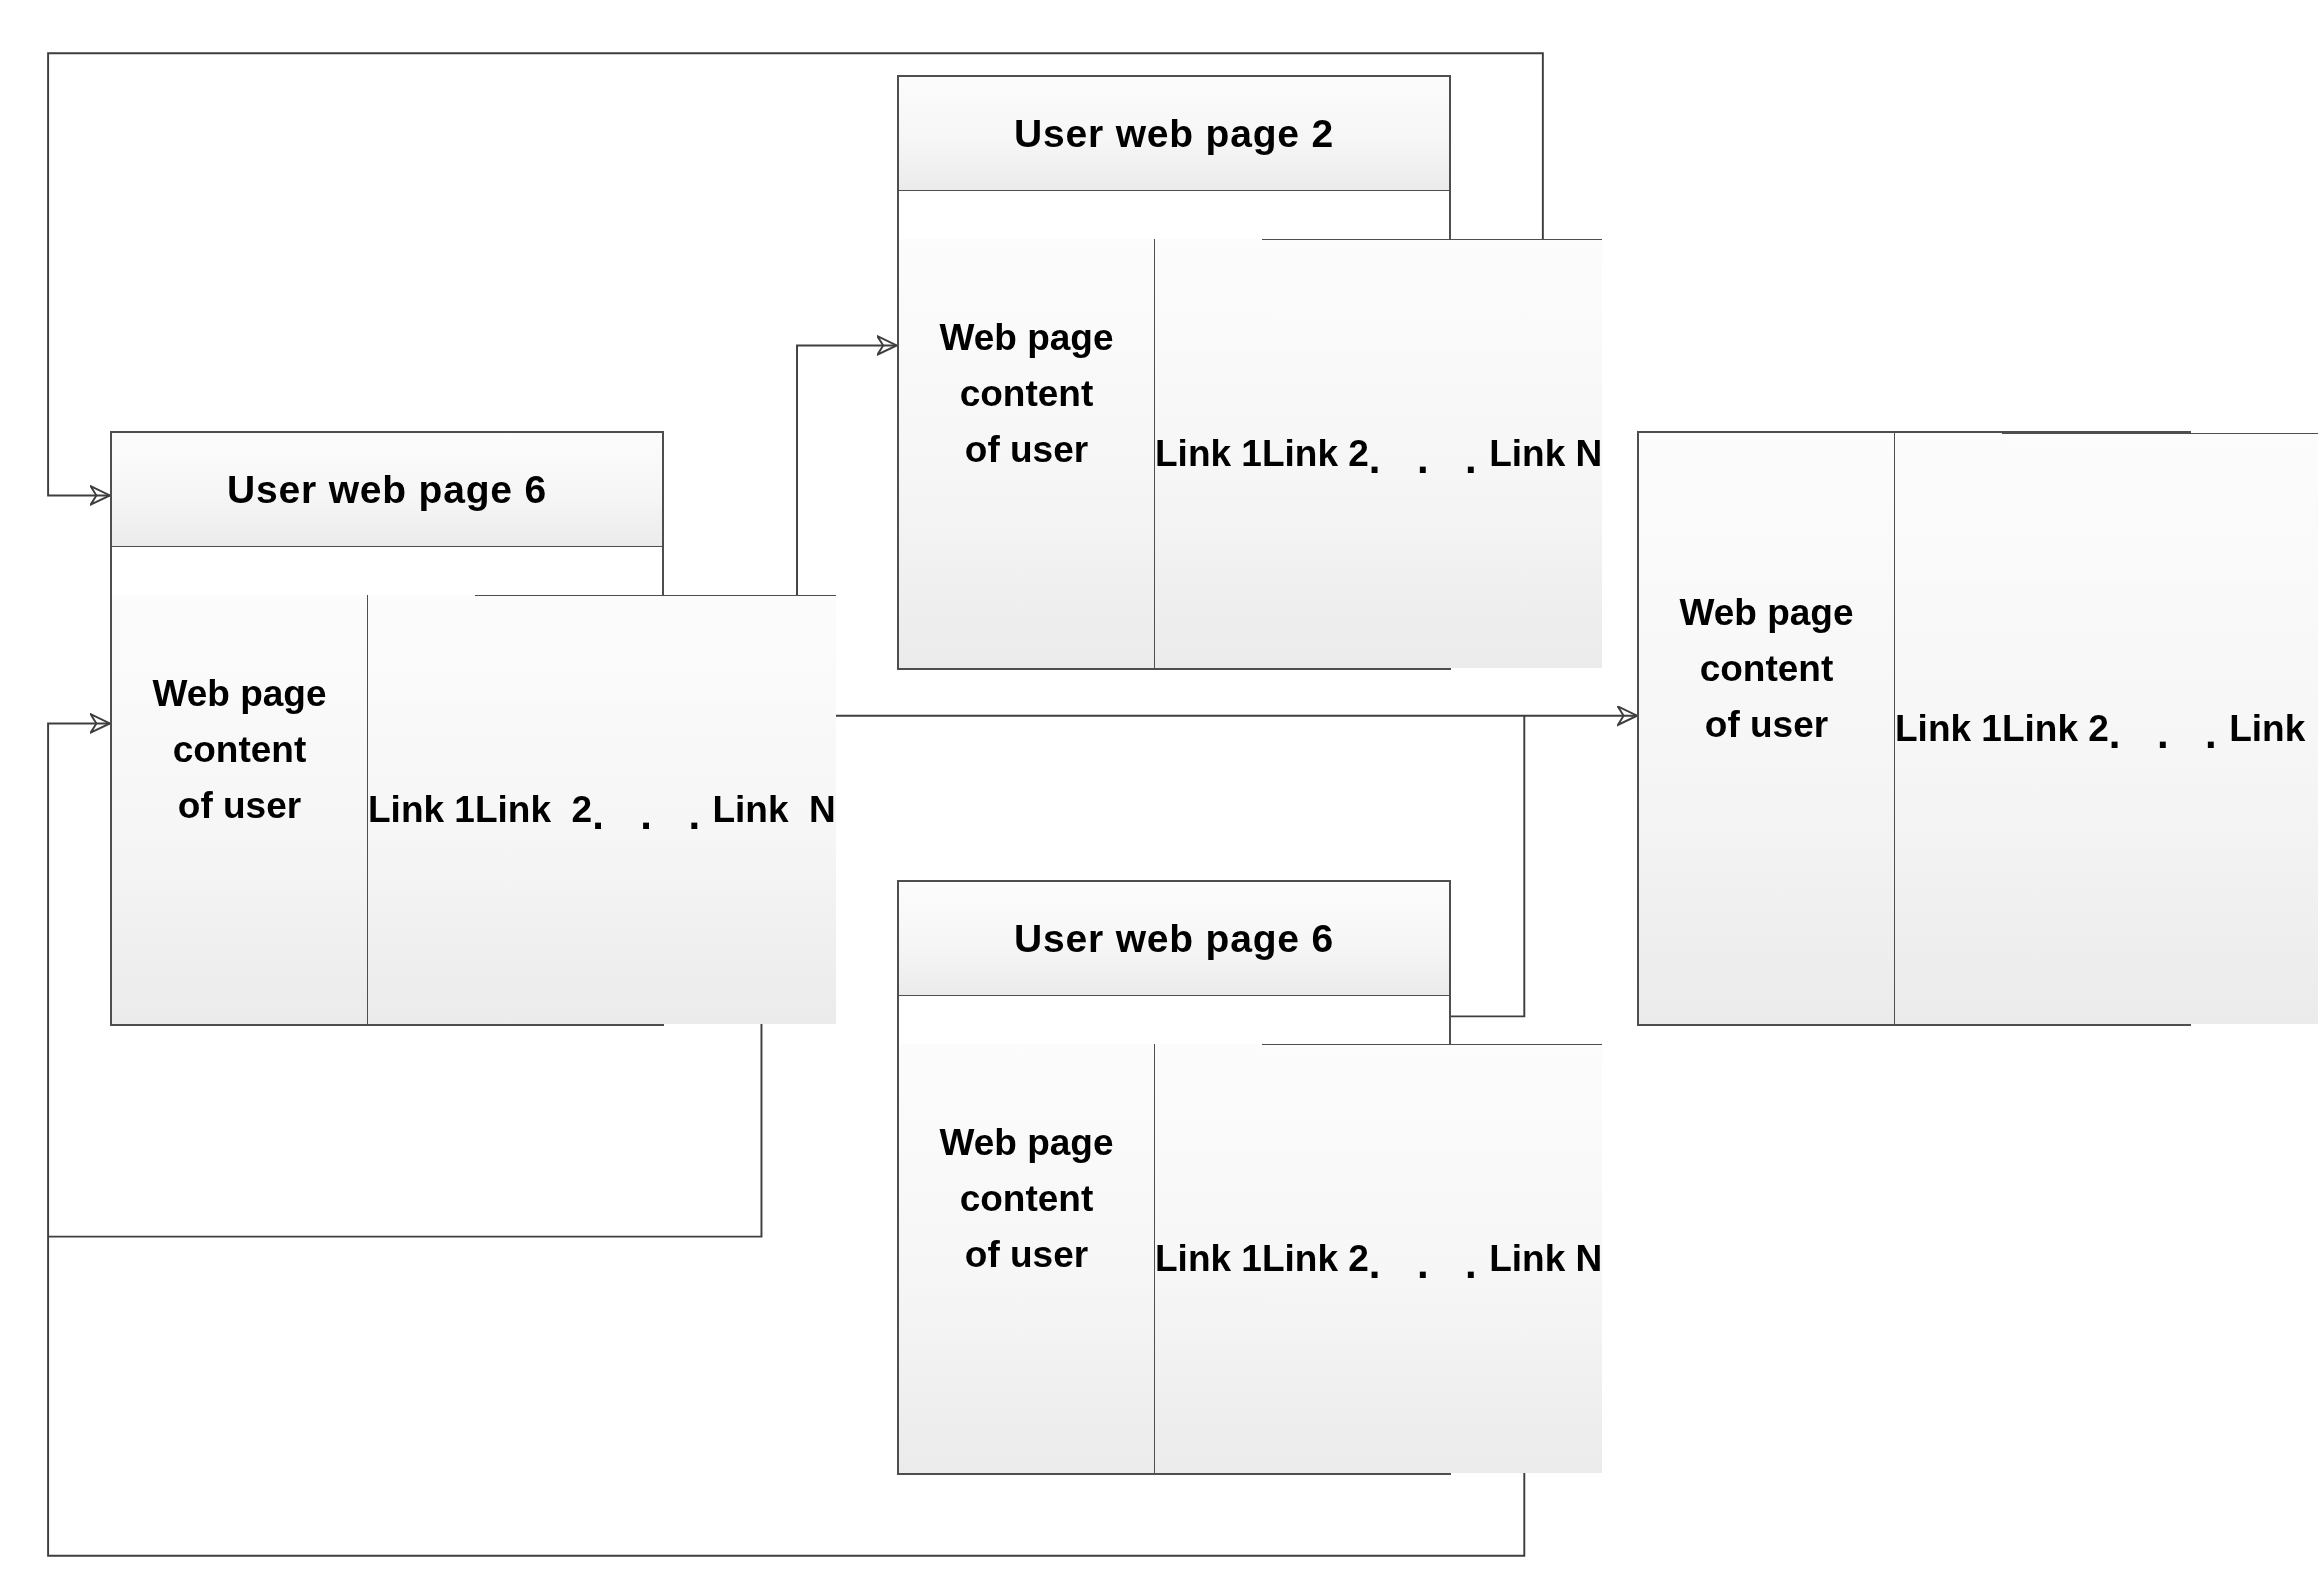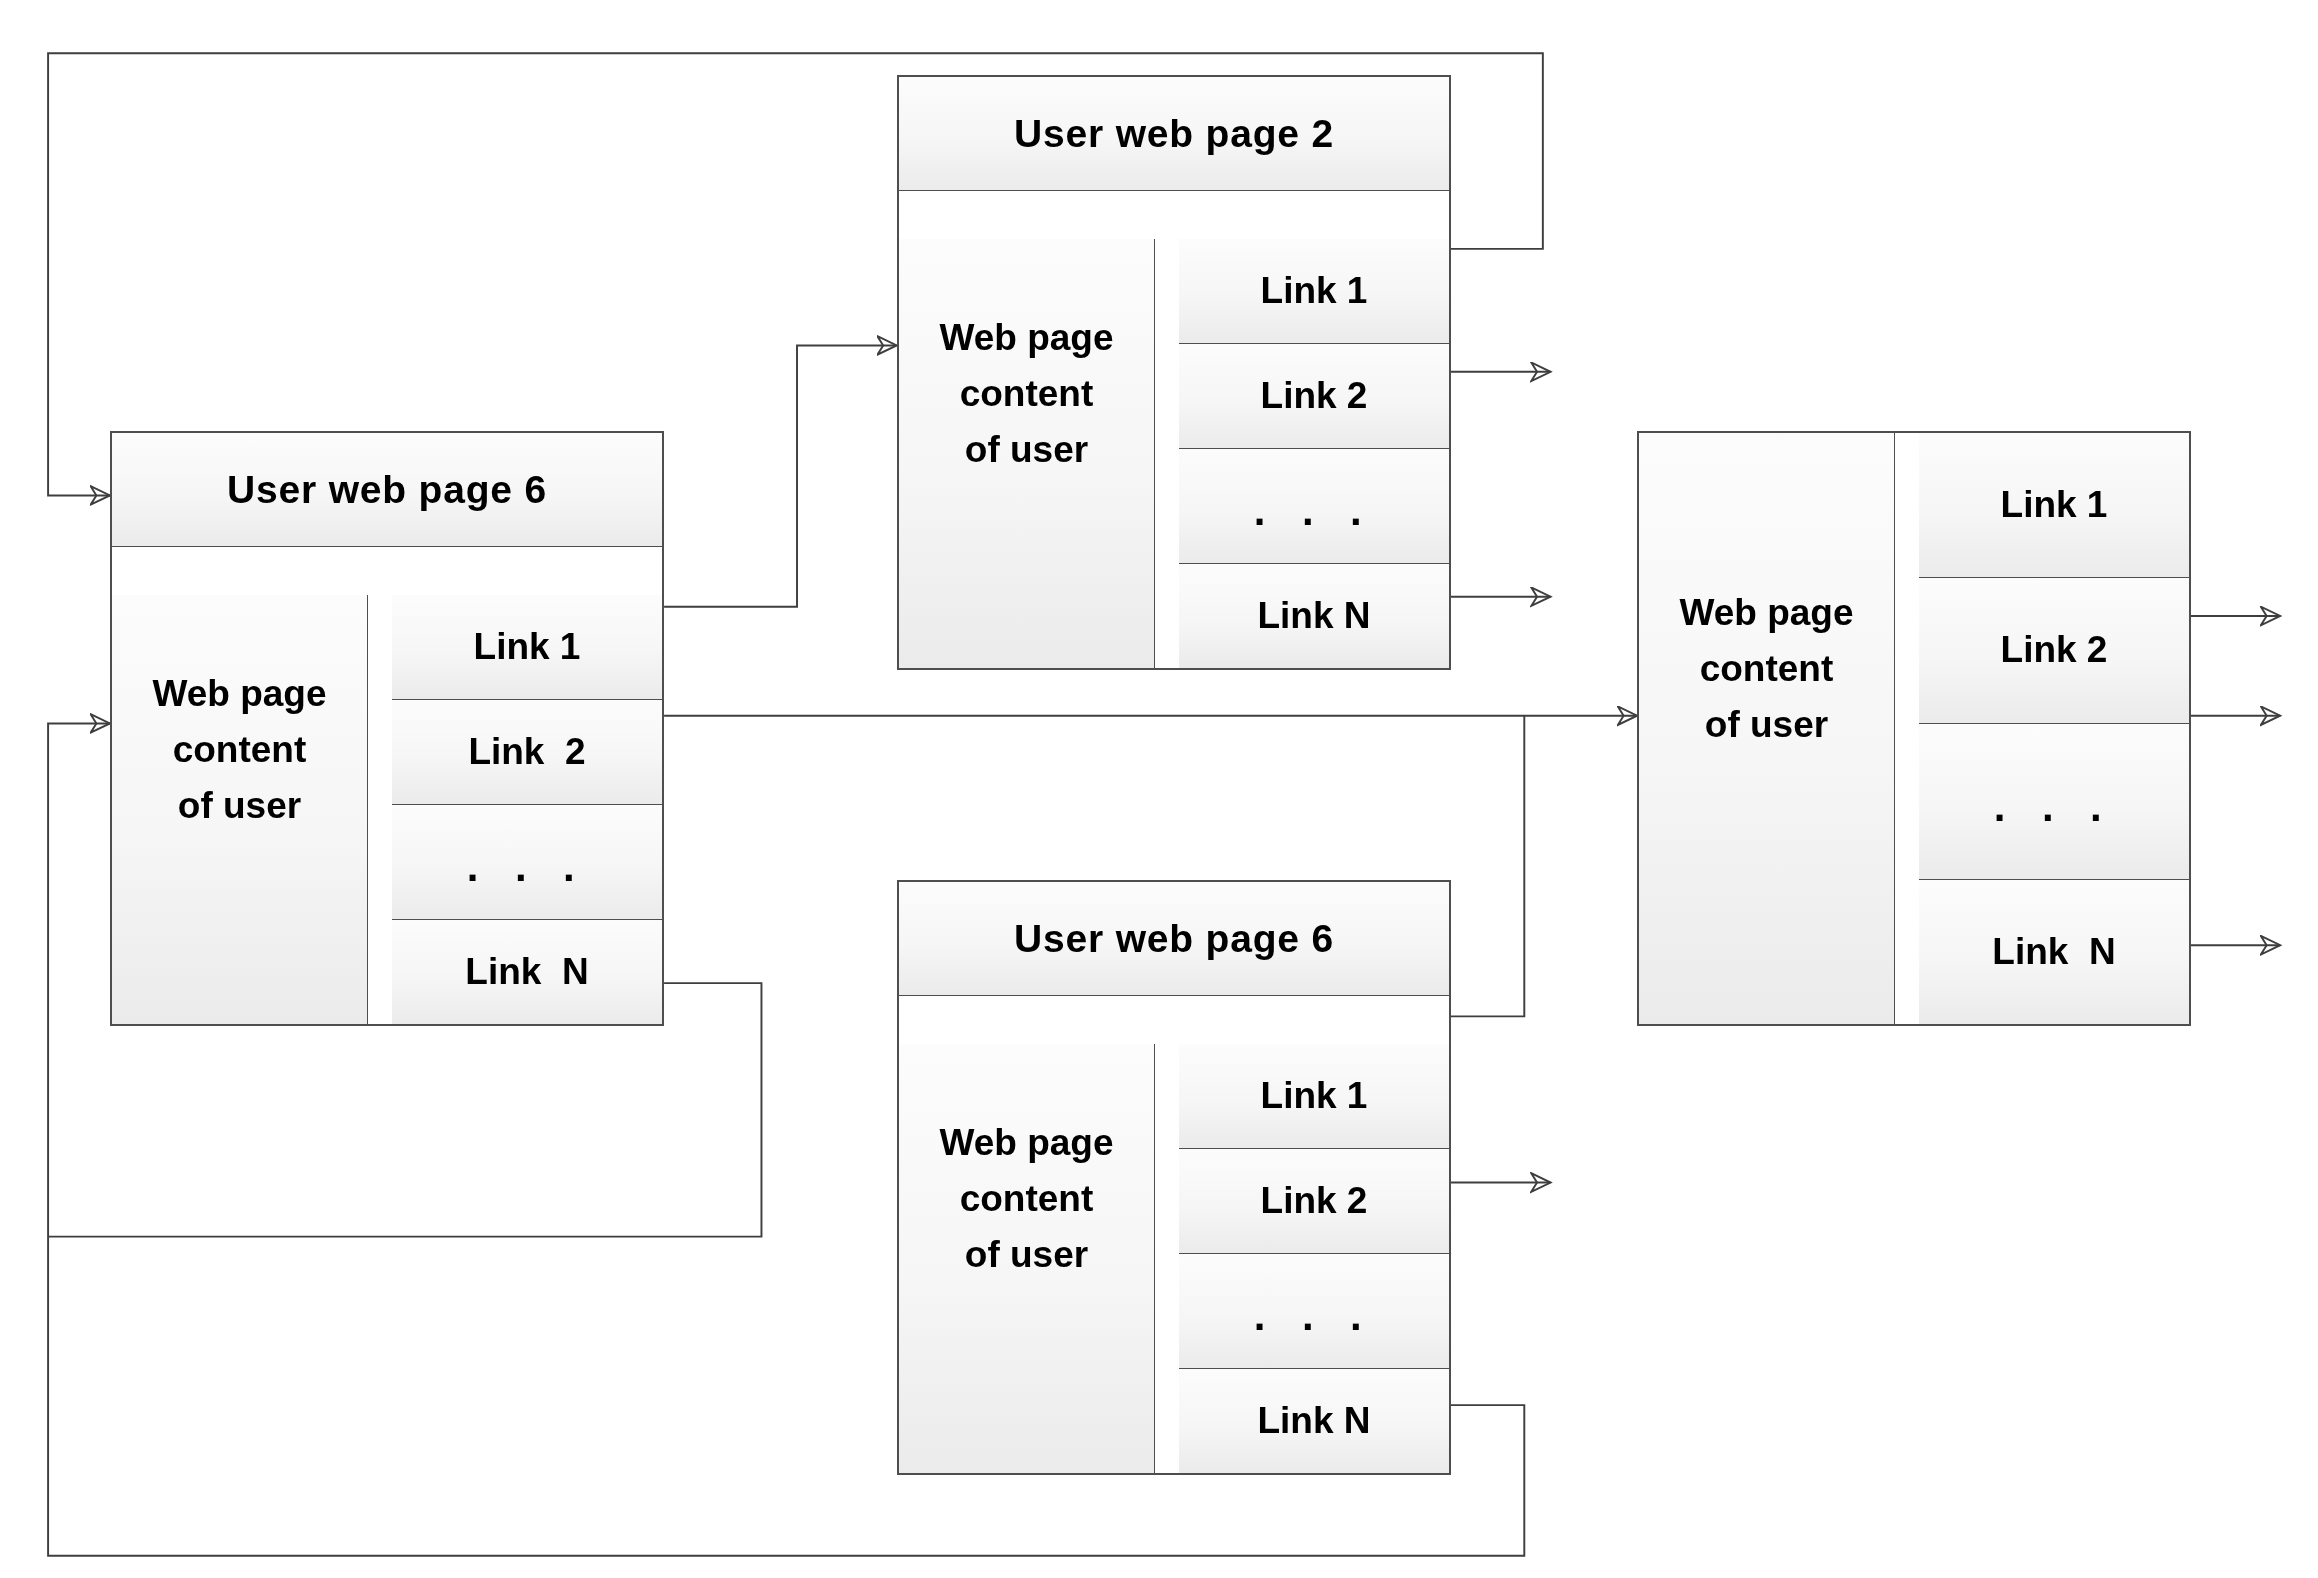--- a/index.html
+++ b/index.html
@@ -73,25 +73,23 @@
     justify-content: center;
     text-align: center;
     font-size: 37px;
     font-weight: bold;
     line-height: 56px;
     padding-bottom: 120px; 
   }
   .links {
     flex: 1 1 auto;
     display: flex;
-    flex-direction: column;
     border-left: 1.5px solid #4e4e4e;
     box-sizing: border-box;
     min-width: 0;
-    padding-left: 24px;
   }
   .link {
     flex: 1 1 0;
     display: flex;
     align-items: center;
     justify-content: center;
     font-size: 37px;
     font-weight: bold;
     box-sizing: border-box;
   }

